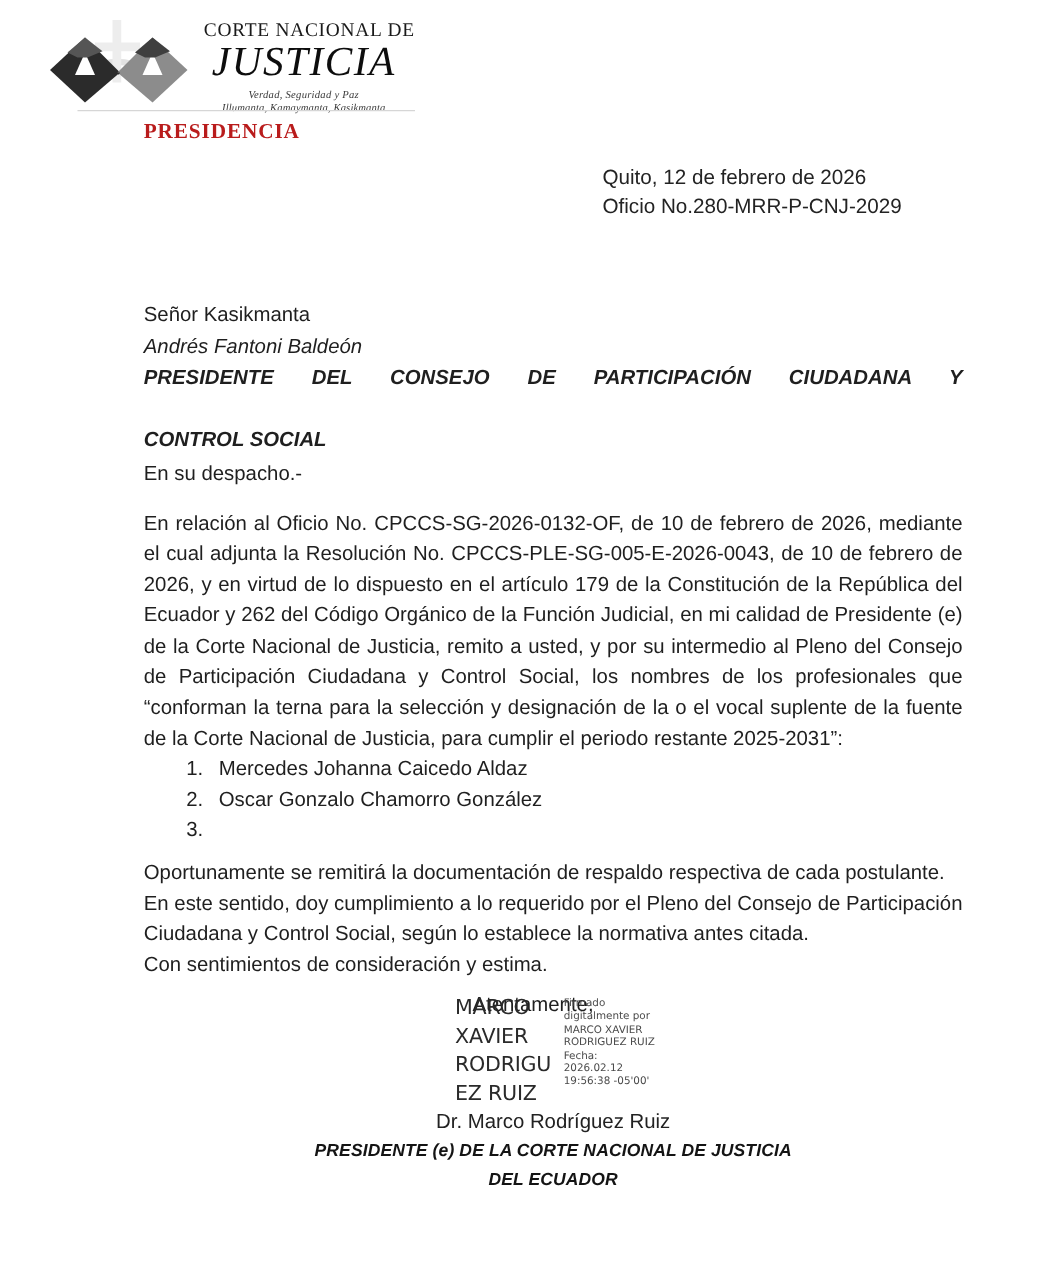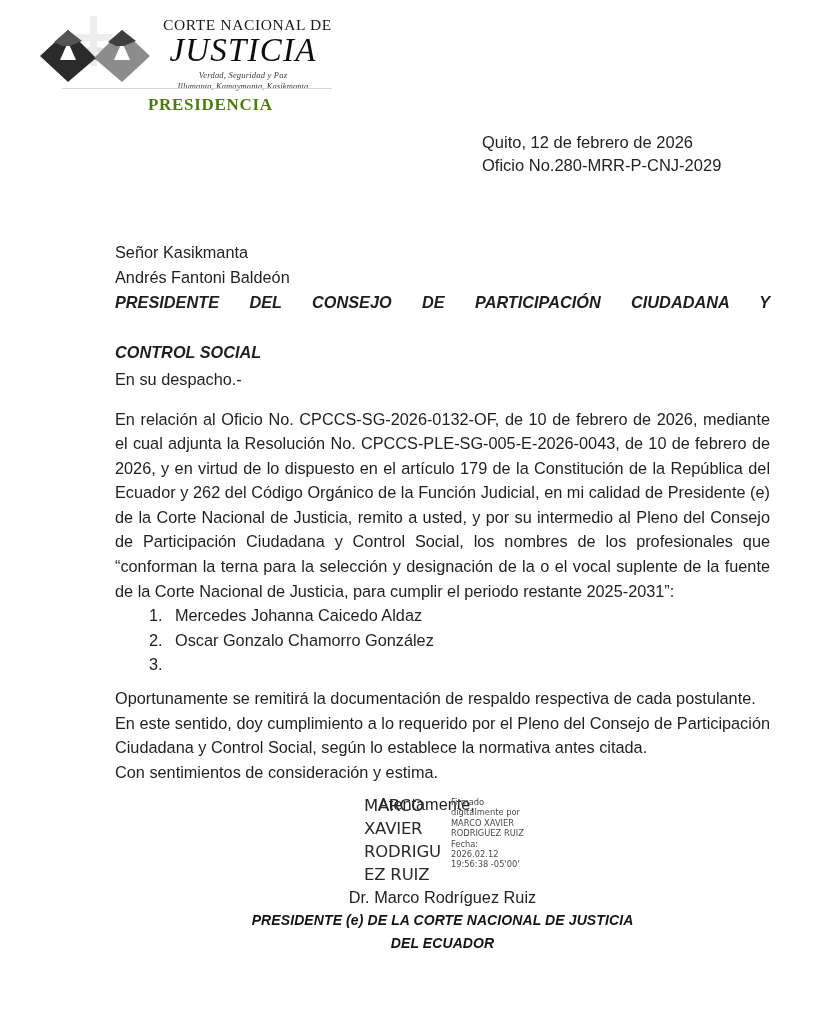--- a/index.html
+++ b/index.html
@@ -84,22 +84,21 @@
     background: #d6d6d6;
   }
   .presidencia {
     position: absolute;
     left: 115px;
     top: 95px;
     font-family: "Liberation Serif", serif;
     font-weight: bold;
     font-size: 17px;
     letter-spacing: 0.7px;
-    color: #4d7c0f;
-    margin-left: 33px;
+    color: #b91c1c;
   }
 
   
   .dateblock {
     position: absolute;
     left: 482px;
     top: 131px;
     font-size: 16.5px;
     line-height: 23px;
     color: #232323;
@@ -110,21 +109,21 @@
   .body-col {
     position: absolute;
     left: 115px;
     top: 240px;
     width: 655px;
     font-size: 16.3px;
     line-height: 24.5px;
     color: #1f1f1f;
   }
   .line { white-space: nowrap; }
-  .addressee-name { line-height: 25px; }
+  .addressee-name { line-height: 25px; font-style: italic; }
   .addressee-title {
     font-weight: bold;
     font-style: italic;
     text-align: justify;
     text-align-last: left;
     line-height: 25px;
   }
   .addressee-title .just {
     display: block;
     text-align: justify;

